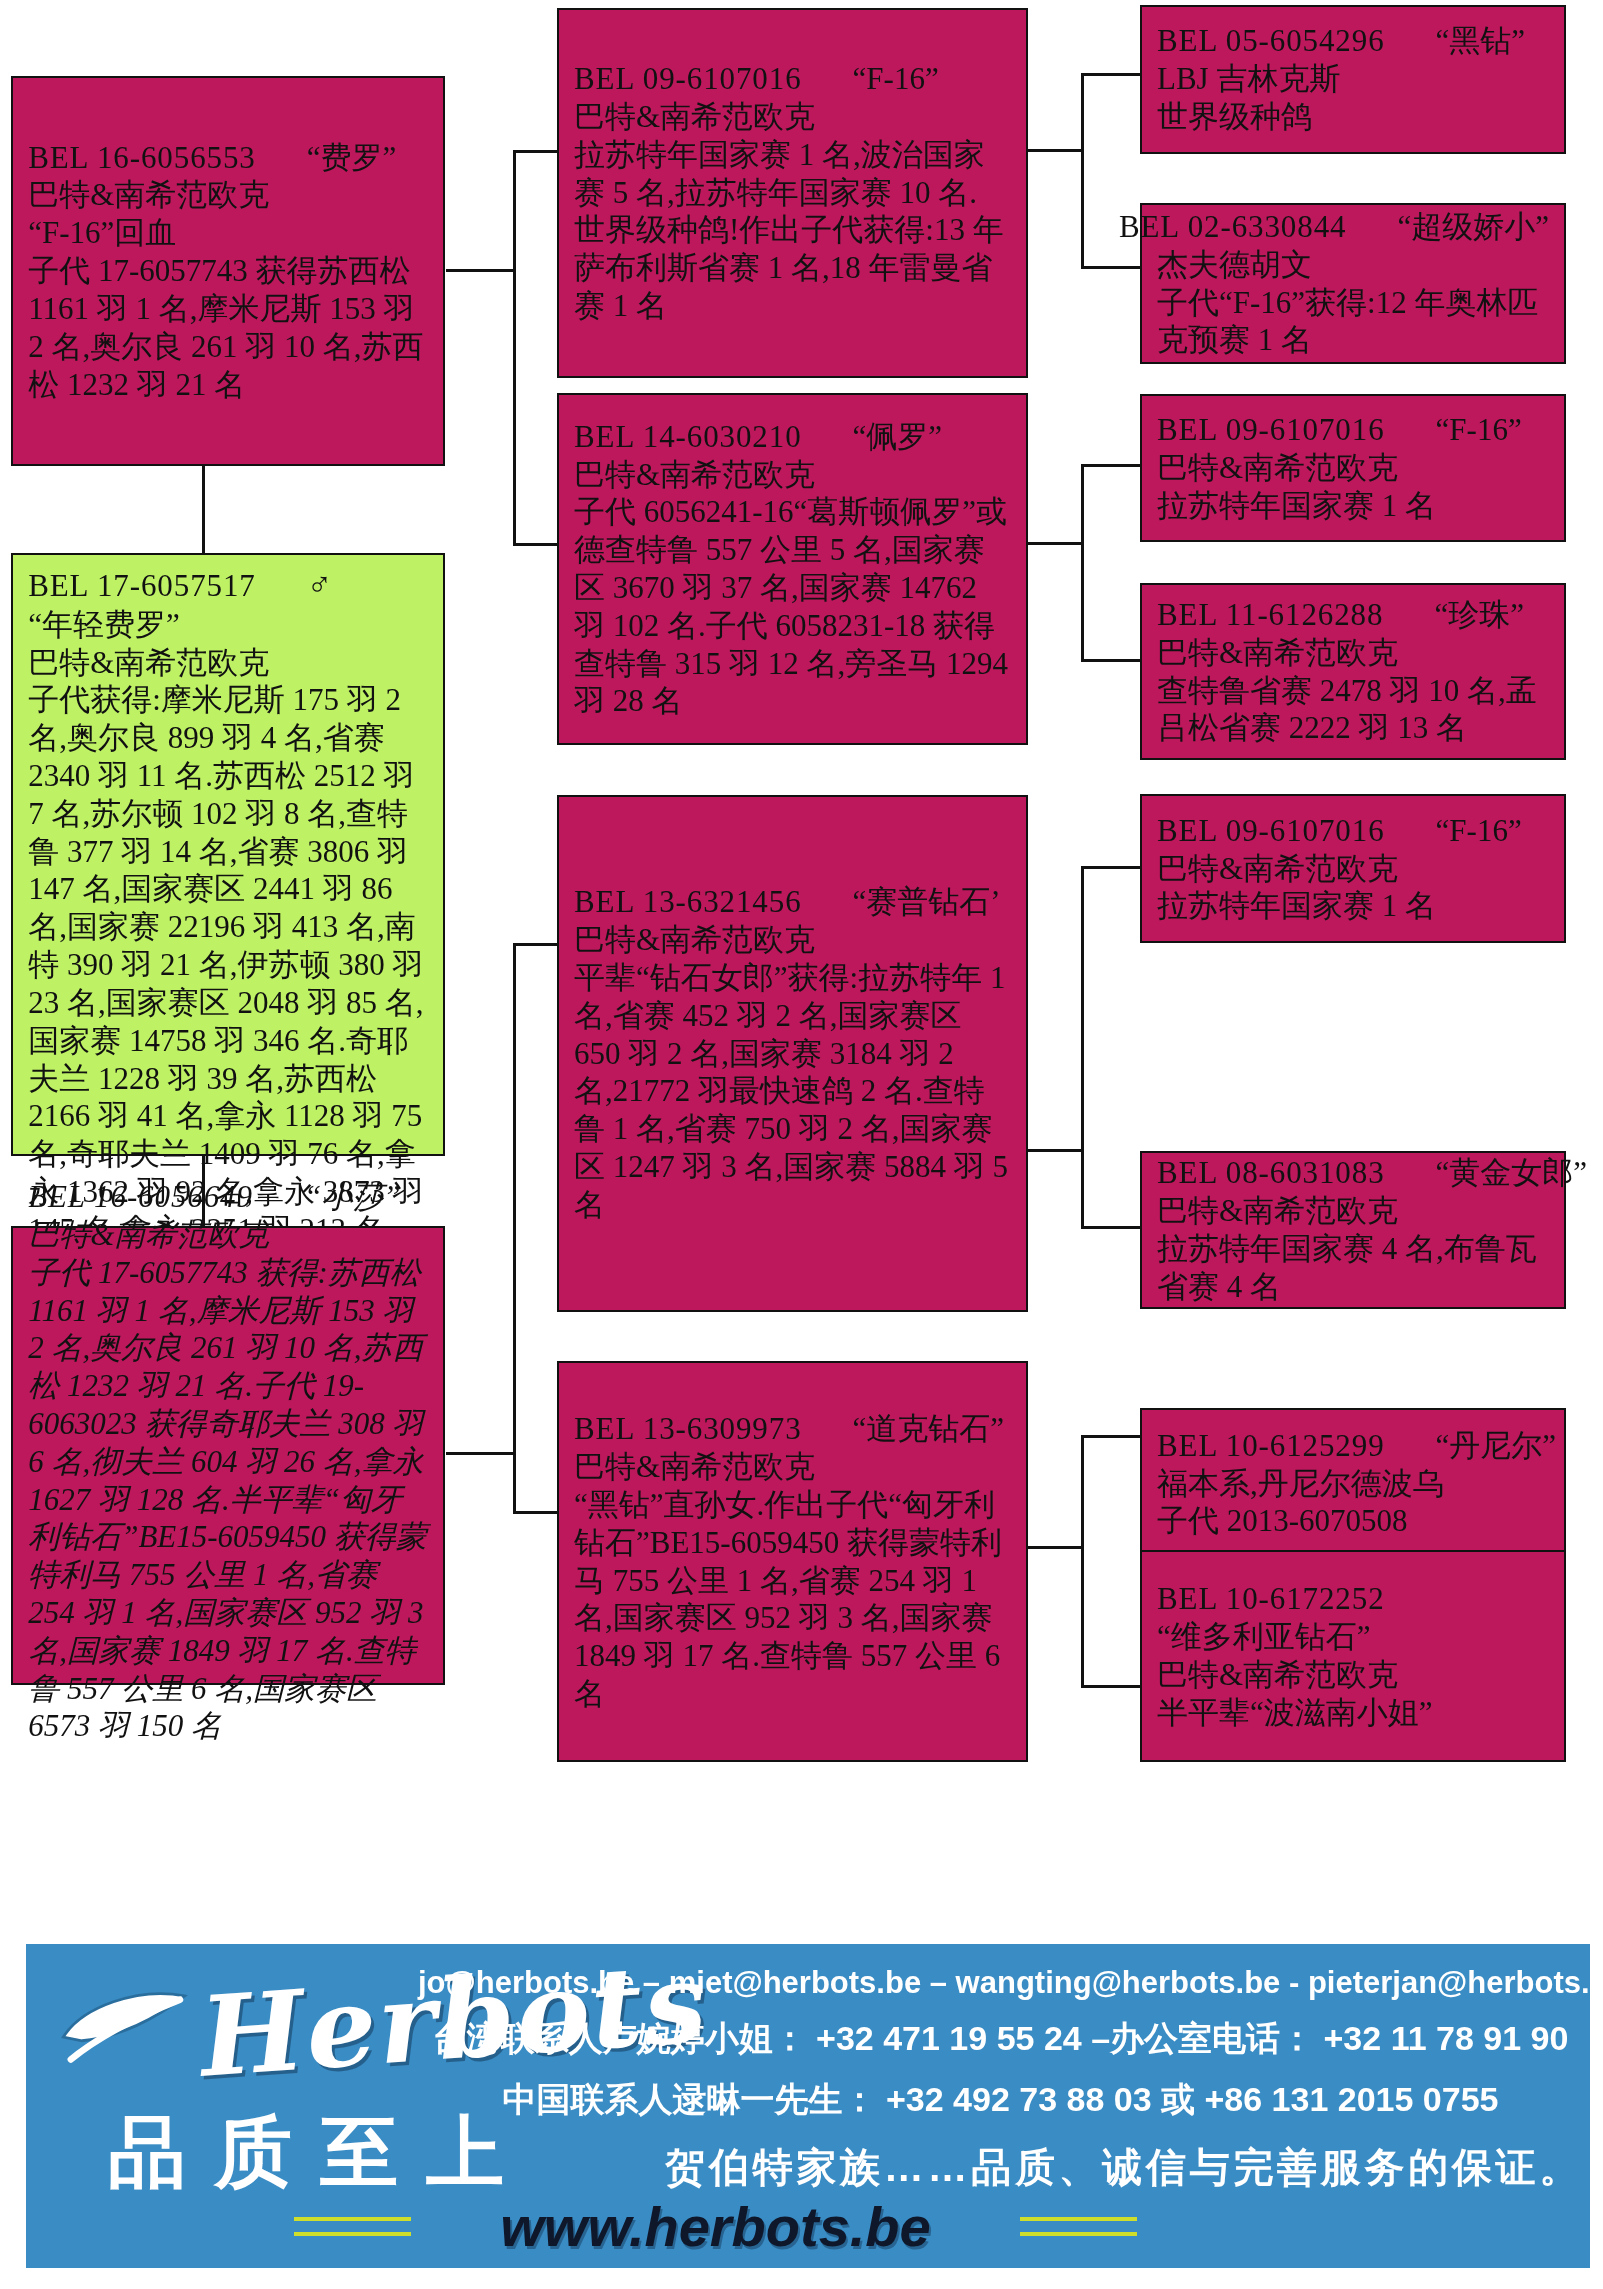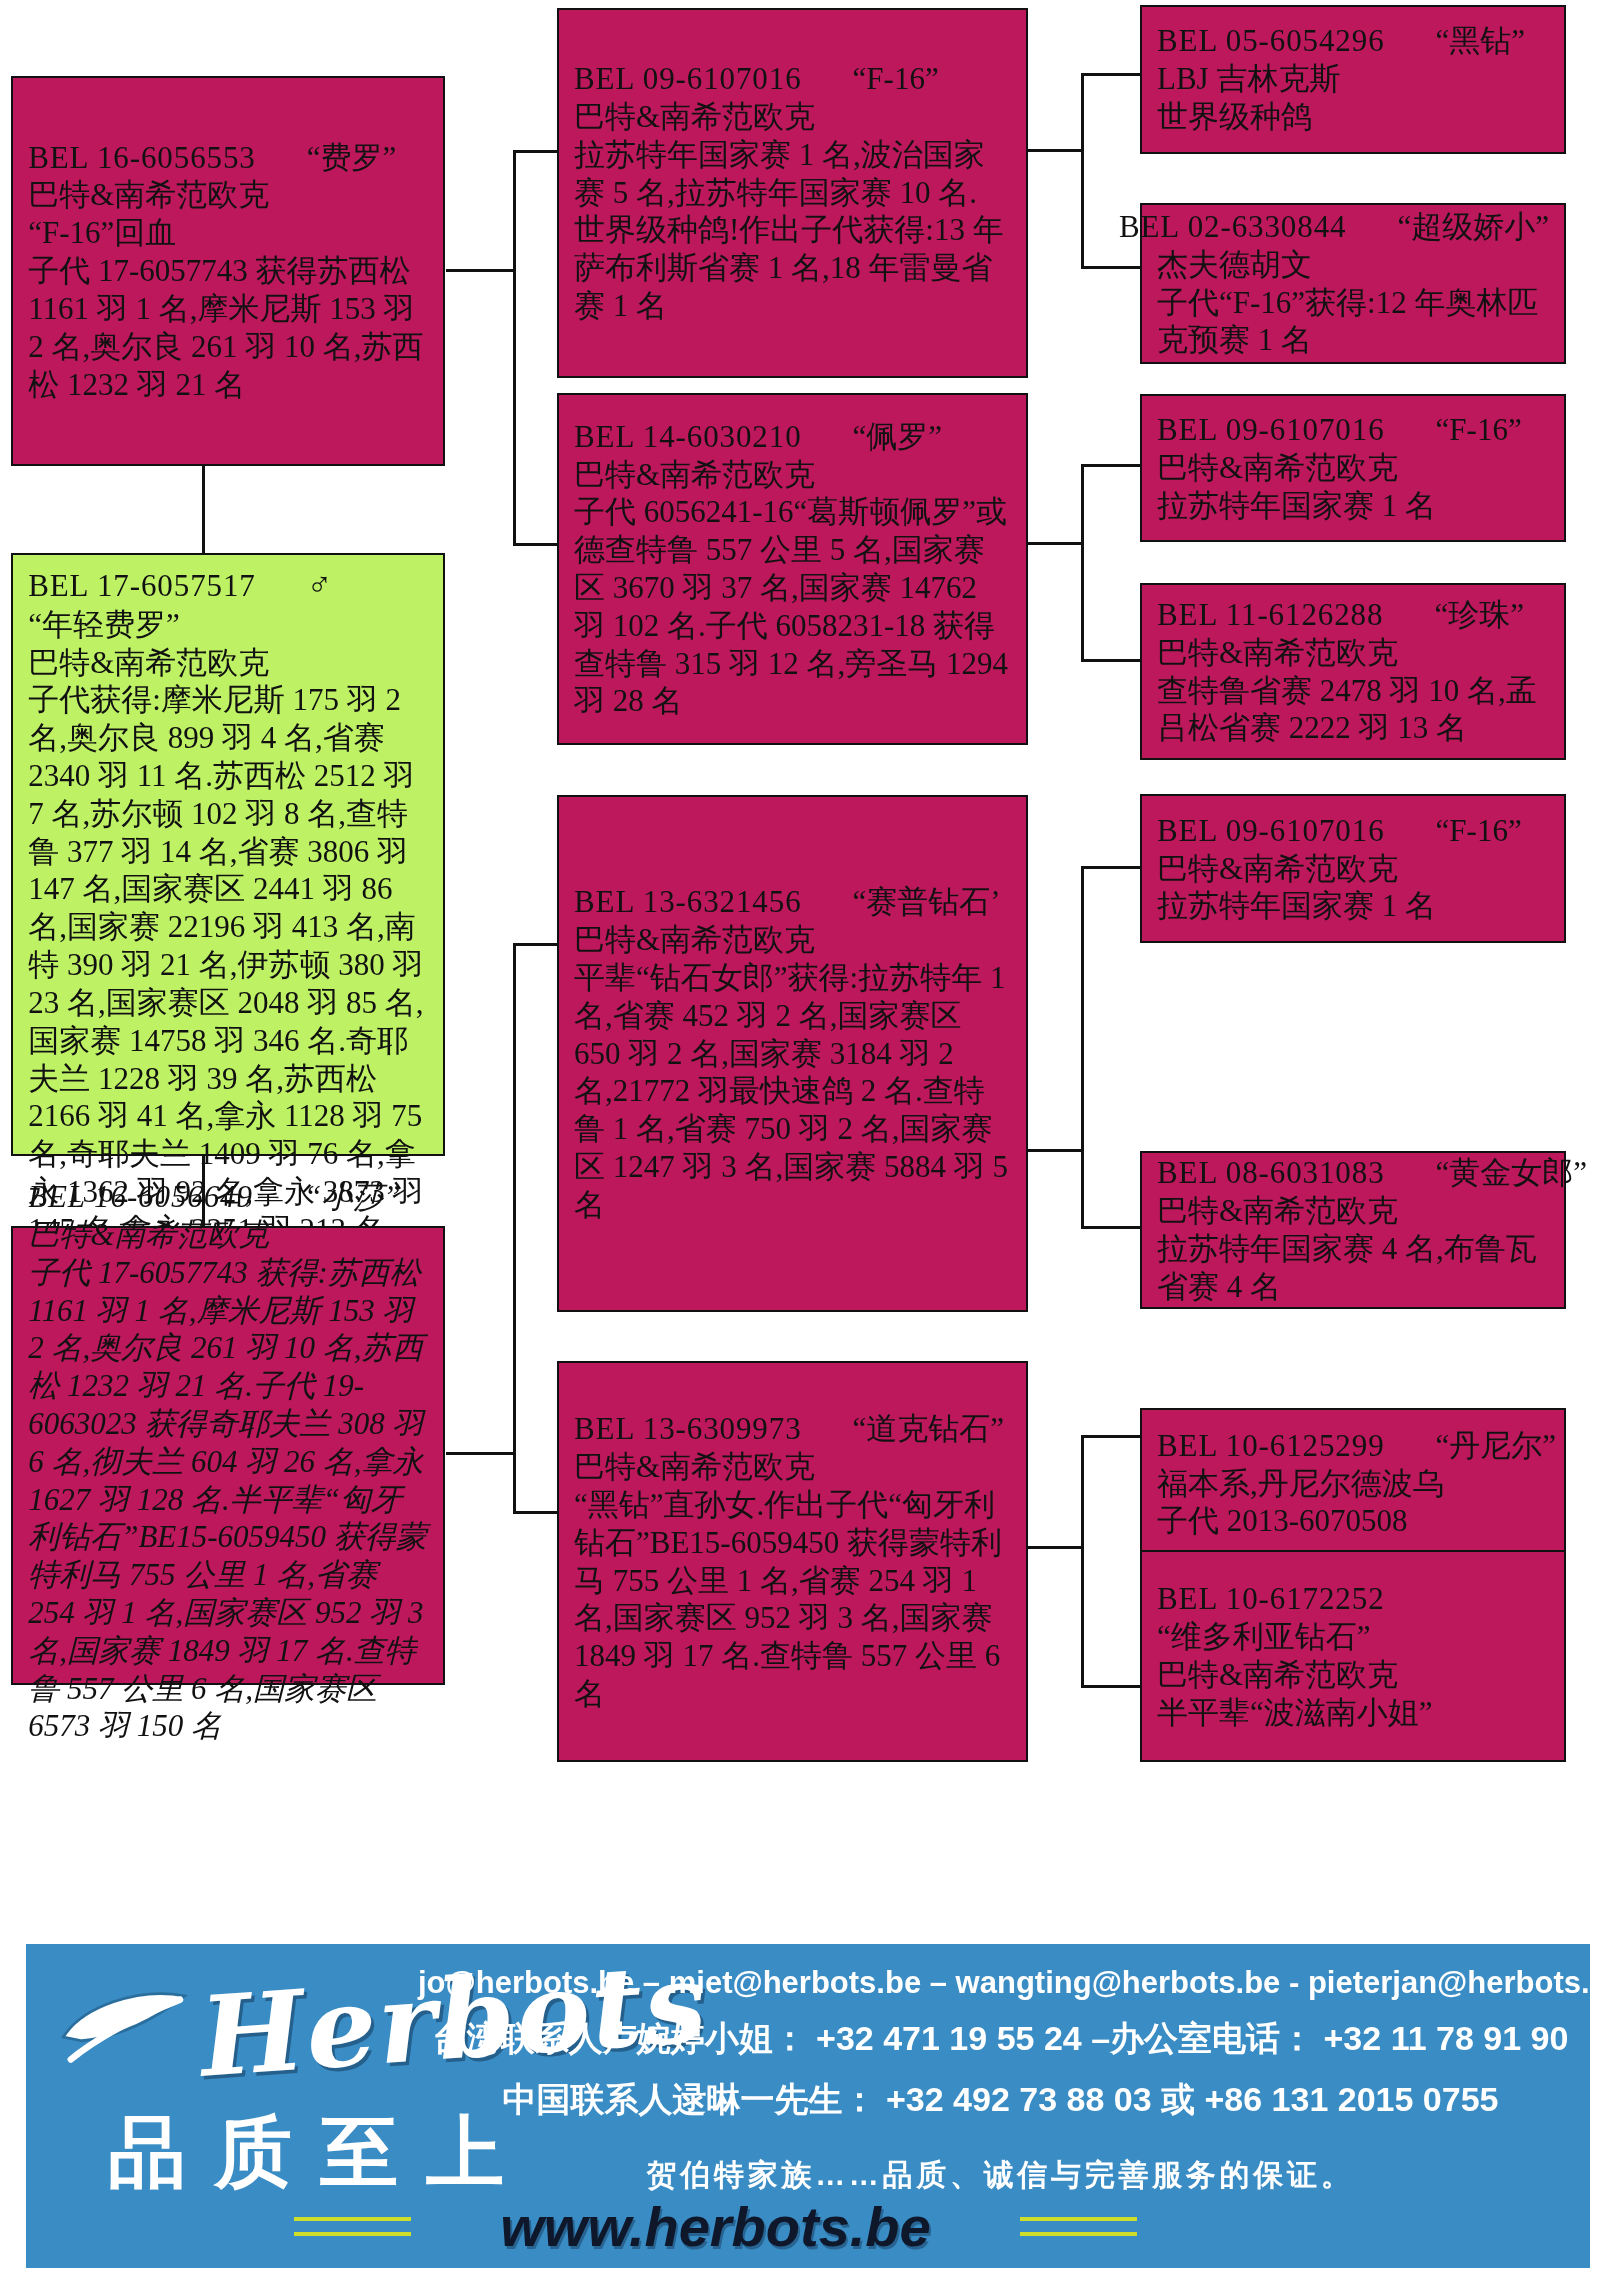--- a/index.html
+++ b/index.html
@@ -20,21 +20,21 @@
   .logo{position:absolute;left:28px;top:9.3px;display:flex;align-items:center;}
   .logo-text{font-family:"DejaVu Serif","Liberation Serif",serif;font-style:italic;font-weight:bold;
              color:#ffffff;font-size:110px;transform:rotate(-4deg);text-shadow:2.8px 3.7px 0 rgba(20,60,95,.55);
              letter-spacing:1.9px;}
   .logo-sub{position:absolute;left:82px;top:157px;color:#ffffff;font-weight:bold;font-size:78px;
             letter-spacing:28px;font-family:"DejaVu Serif","Liberation Serif",serif;white-space:nowrap;}
   .fright{position:absolute;left:392px;top:20.5px;width:1165px;text-align:center;color:#ffffff;
           font-family:"Liberation Sans","DejaVu Sans",sans-serif;font-weight:bold;}
   .femails{font-size:31px;white-space:nowrap;text-align:right;width:1203px;}
   .fline{font-size:34px;margin-top:15px;white-space:nowrap;}
-  .fslogan{font-size:30px;margin-top:32px;letter-spacing:3.7px;white-space:nowrap;}
+  .fslogan{font-size:40px;margin-top:17px;letter-spacing:3.7px;white-space:nowrap;text-align:right;}
   .website-row{position:absolute;left:177px;top:250px;width:1025px;display:flex;align-items:center;
                justify-content:center;gap:89px;}
   .dline{width:117px;height:11.2px;border-top:4.7px solid #cfdd2b;border-bottom:4.7px solid #cfdd2b;}
   .website{font-family:"Liberation Sans","DejaVu Sans",sans-serif;font-style:italic;font-weight:bold;
            font-size:56px;color:#0f172a;text-shadow:1.9px 2.8px 0 rgba(20,60,95,.5);white-space:nowrap;}
   .feather{margin-right:5.6px;margin-top:26px;}
 </style>
 </head>
 <body>
 

